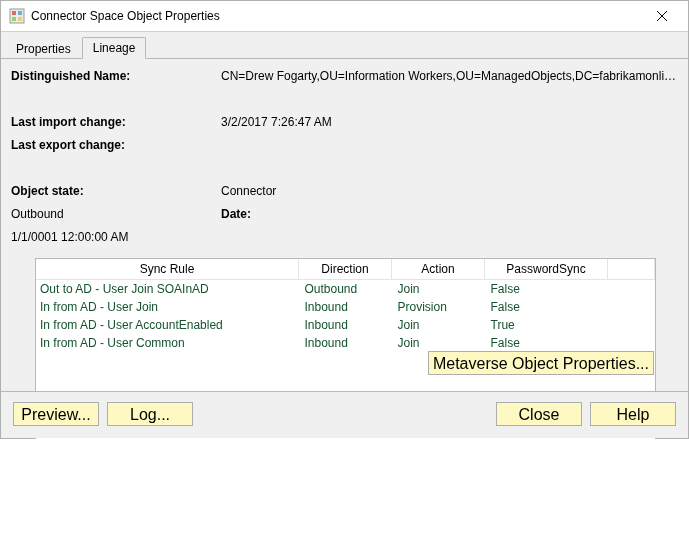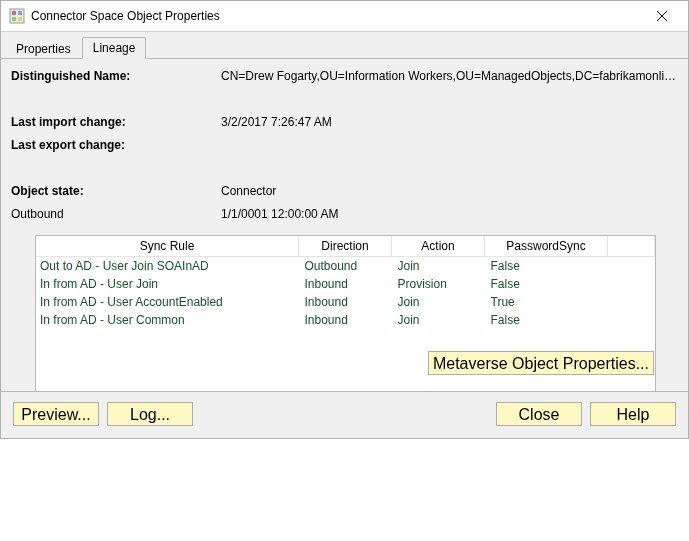--- a/index.html
+++ b/index.html
@@ -188,20 +188,21 @@
       <div class="label">Last export change:</div>
       <div class="value"></div>
 
       <div class="sp"></div>
 
       <div class="label">Object state:</div>
       <div class="value">Connector</div>
 
       <div class="value">Outbound</div>
 
+      <div class="label">Date:</div>
       <div class="value">1/1/0001 12:00:00 AM</div>
     </div>
 
     <div class="grid-wrap">
       <div class="grid">
         <table>
           <thead>
             <tr>
               <th style="width:250px">Sync Rule</th>
               <th style="width:80px">Direction</th>

